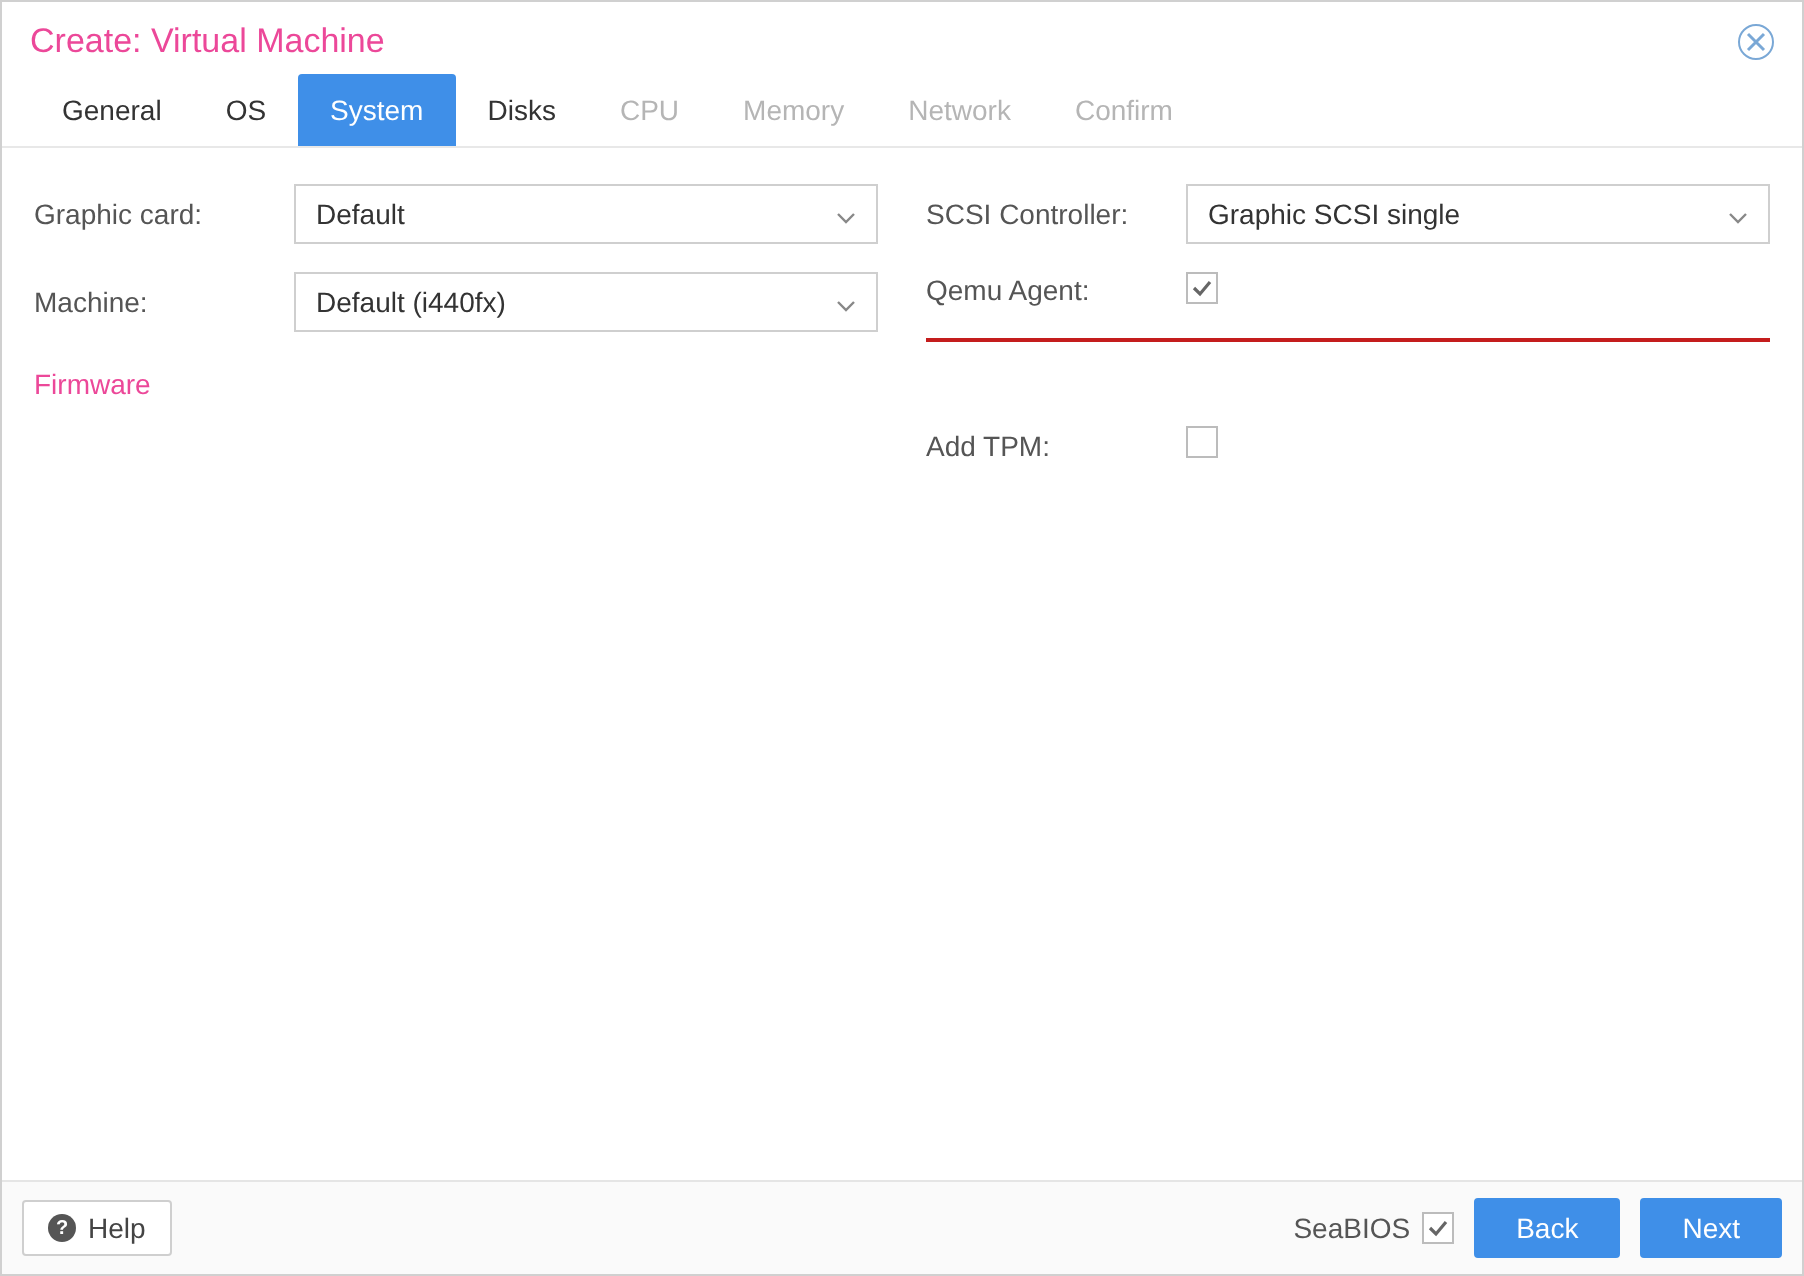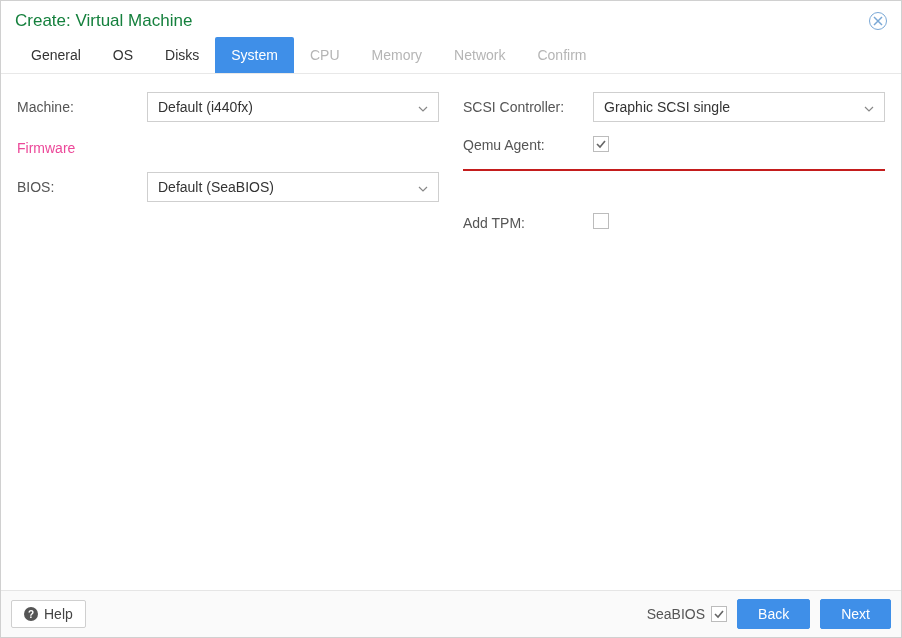--- a/index.html
+++ b/index.html
@@ -1,19 +1,19 @@
 <!DOCTYPE html>
 <html><head>
   <meta charset="utf-8">
   <style>
     * { box-sizing: border-box; margin: 0; padding: 0; }
     html, body { width: 902px; height: 638px; font-family: "Helvetica Neue", Arial, sans-serif; font-size: 14px; color: #444; background: #fff; }
     .window { width: 902px; height: 638px; border: 1px solid #d0d0d0; display: flex; flex-direction: column; position: relative; }
     .titlebar { display: flex; align-items: center; justify-content: space-between; padding: 10px 14px 6px 14px; }
-    .title { color: #15803d; font-size: 17px; font-weight: 400; }
+    .title { color: #ec4899; font-size: 17px; font-weight: 400; }
     .close-btn { width: 18px; height: 18px; border: 1.5px solid #7aa8d6; border-radius: 50%; display: flex; align-items: center; justify-content: center; cursor: pointer; color: #7aa8d6; }
     .close-btn svg { width: 10px; height: 10px; }
     .tabs { display: flex; gap: 0; padding: 0 14px; border-bottom: 1px solid #e8e8e8; }
     .tab { padding: 10px 16px; color: #333; cursor: pointer; font-size: 14px; position: relative; }
     .tab.active { background: #3f8fe8; color: #fff; border-radius: 2px 2px 0 0; }
     .tab.disabled { color: #b5b5b5; cursor: default; }
     .body { flex: 1; padding: 18px 16px; display: flex; gap: 24px; }
     .col { flex: 1; display: flex; flex-direction: column; gap: 14px; }
     .row { display: flex; align-items: center; }
     .row .label { width: 130px; color: #555; }
@@ -43,61 +43,61 @@
     <div class="close-btn">
       <svg viewBox="0 0 10 10">
           <path d="M1 1 L9 9 M9 1 L1 9" stroke="#7aa8d6" stroke-width="1.5" fill="none"></path>
         </svg>
     </div>
   </div>
 
   <div class="tabs">
     <div class="tab">General</div>
     <div class="tab">OS</div>
+    <div class="tab active">System</div>
     <div class="tab">Disks</div>
-    <div class="tab active">System</div>
     <div class="tab disabled">CPU</div>
     <div class="tab disabled">Memory</div>
     <div class="tab disabled">Network</div>
     <div class="tab disabled">Confirm</div>
   </div>
 
   <div class="body">
     <div class="col">
 
+      <div class="row">
+        <div class="label">Graphic card:</div>
+        <div class="control">
+          <div class="select">
+            <span>Default</span>
+            <span class="caret">
+              <svg width="10" height="6" viewBox="0 0 10 6">
+                  <path d="M1 1 L5 5 L9 1" stroke="#888" stroke-width="1.2" fill="none"></path>
+                </svg>
+            </span>
+          </div>
+        </div>
+      </div>
 
       <div class="row">
         <div class="label">Machine:</div>
         <div class="control">
           <div class="select">
             <span>Default (i440fx)</span>
             <span class="caret">
               <svg width="10" height="6" viewBox="0 0 10 6">
                   <path d="M1 1 L5 5 L9 1" stroke="#888" stroke-width="1.2" fill="none"></path>
                 </svg>
             </span>
           </div>
         </div>
       </div>
 
       <div class="section-label">Firmware</div>
 
-      <div class="row">
-        <div class="label">BIOS:</div>
-        <div class="control">
-          <div class="select">
-            <span>Default (SeaBIOS)</span>
-            <span class="caret">
-              <svg width="10" height="6" viewBox="0 0 10 6">
-                  <path d="M1 1 L5 5 L9 1" stroke="#888" stroke-width="1.2" fill="none"></path>
-                </svg>
-            </span>
-          </div>
-        </div>
-      </div>
 
     </div>
 
     <div class="col">
 
       <div class="row">
         <div class="label">SCSI Controller:</div>
         <div class="control">
           <div class="select">
             <span>Graphic SCSI single</span>

